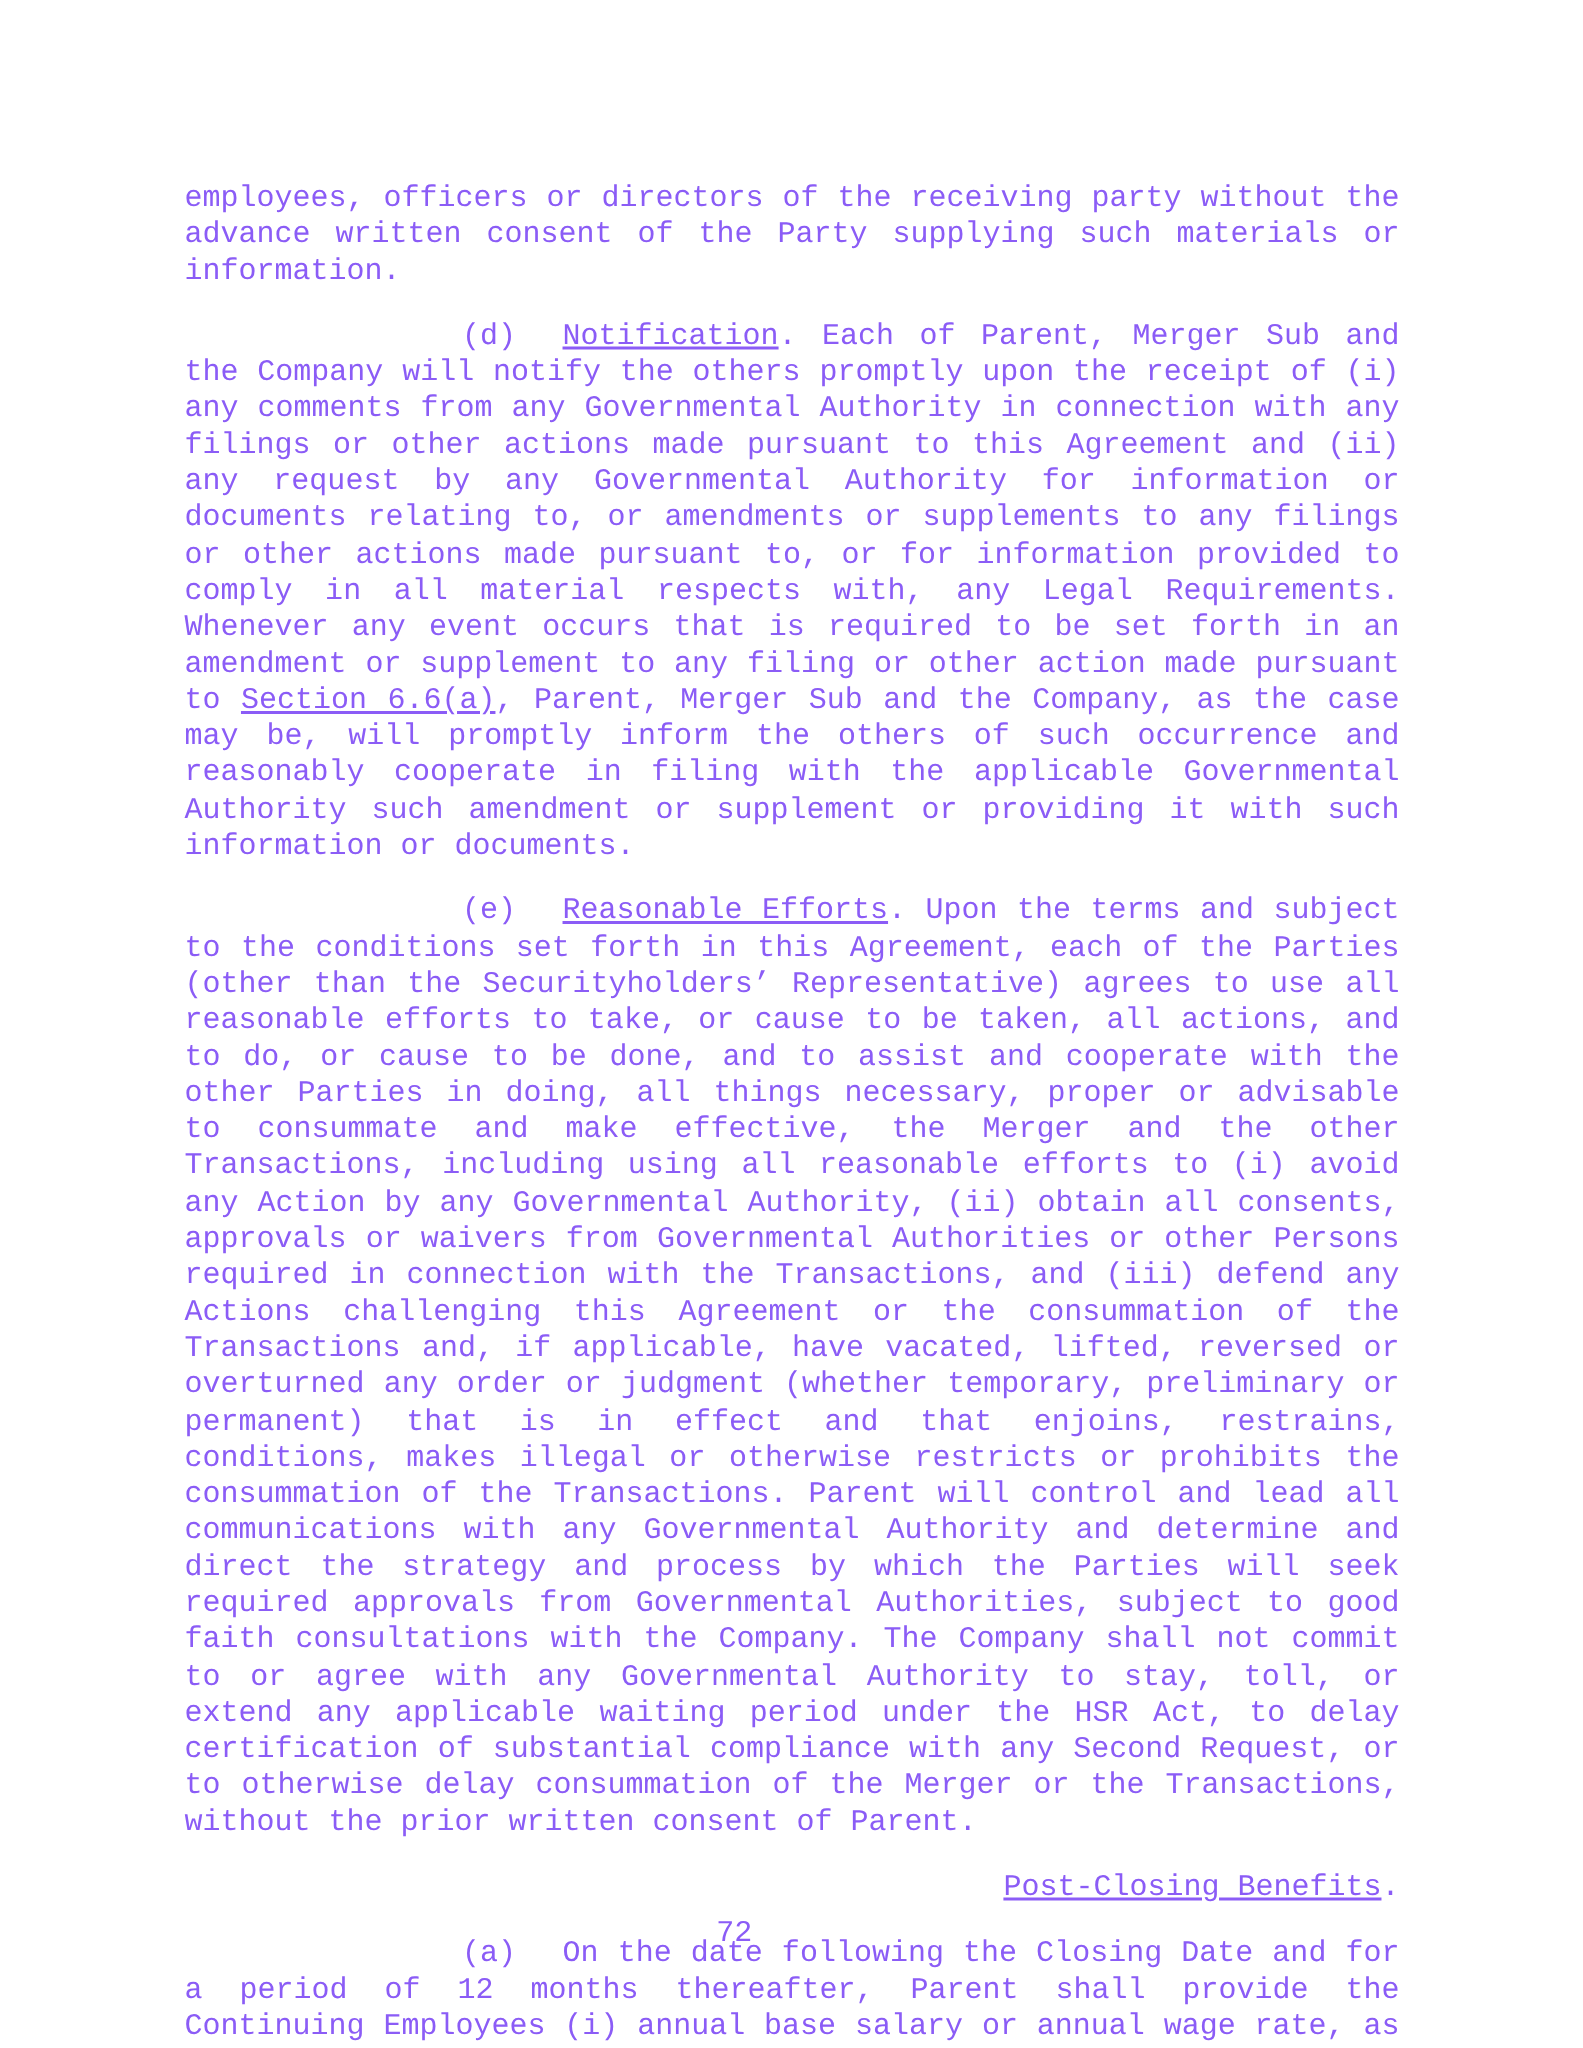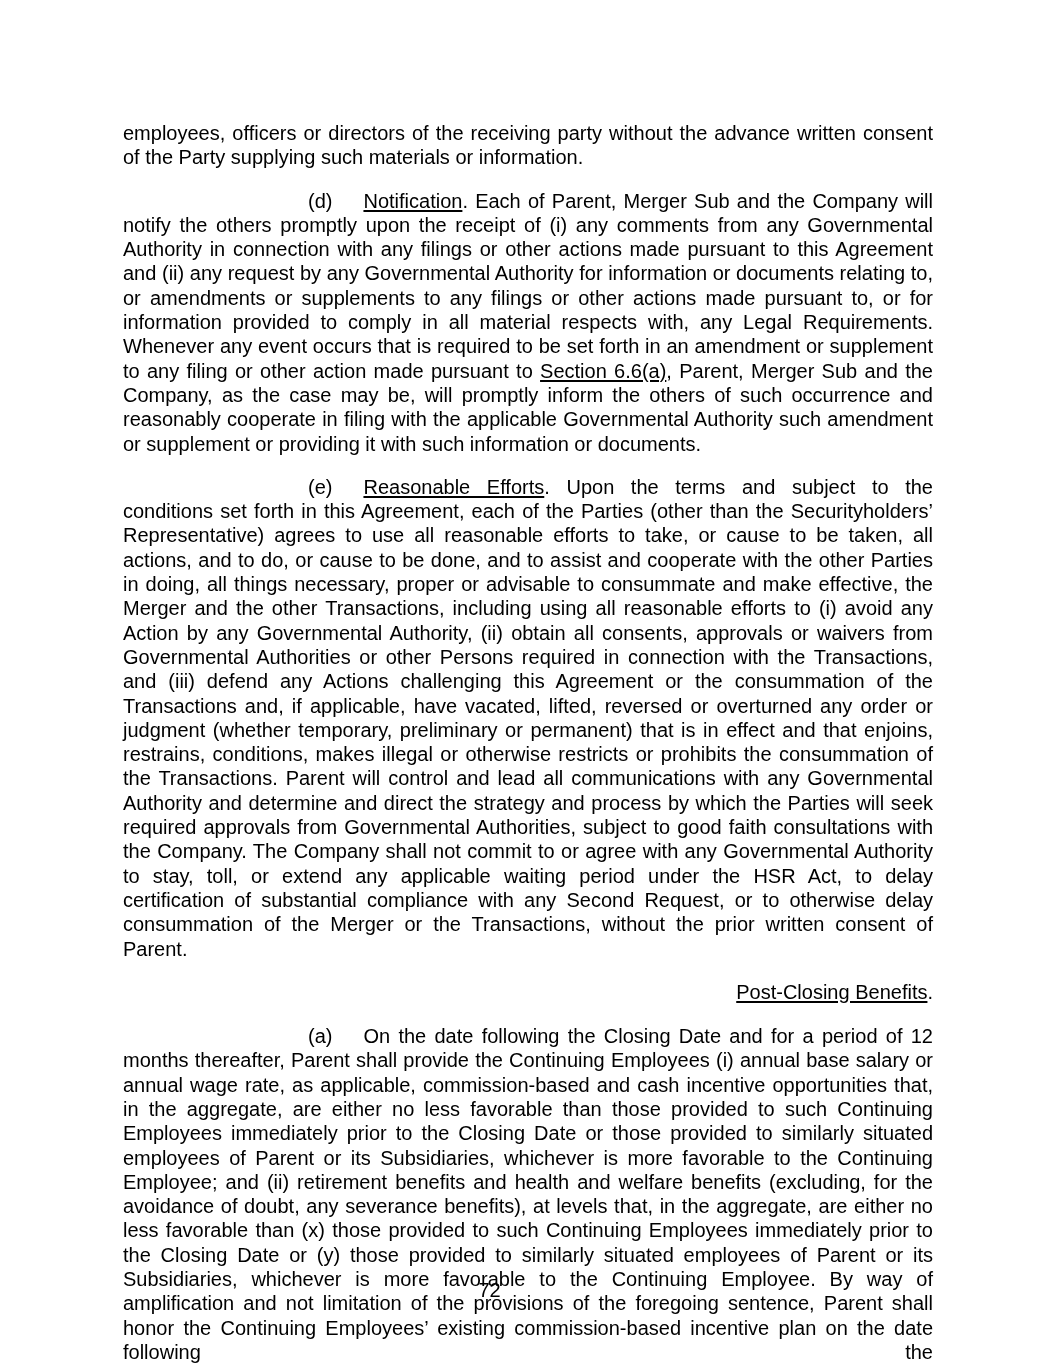--- a/index.html
+++ b/index.html
@@ -5,22 +5,22 @@
   html, body {
     margin: 0;
     padding: 0;
     background: #ffffff;
   }
   .page {
     position: relative;
     width: 1055px;
     height: 1365px;
     background: #ffffff;
-    font-family: Liberation Sans, sans-serif;
-    color: #000000;
+    font-family: Liberation Mono, monospace;
+    color: #8b5cf6;
     overflow: hidden;
   }
   .body-text {
     position: absolute;
     left: 123px;
     top: 121px;
     width: 810px;
     font-size: 20px;
     line-height: 24.3px;
     text-align: justify;

